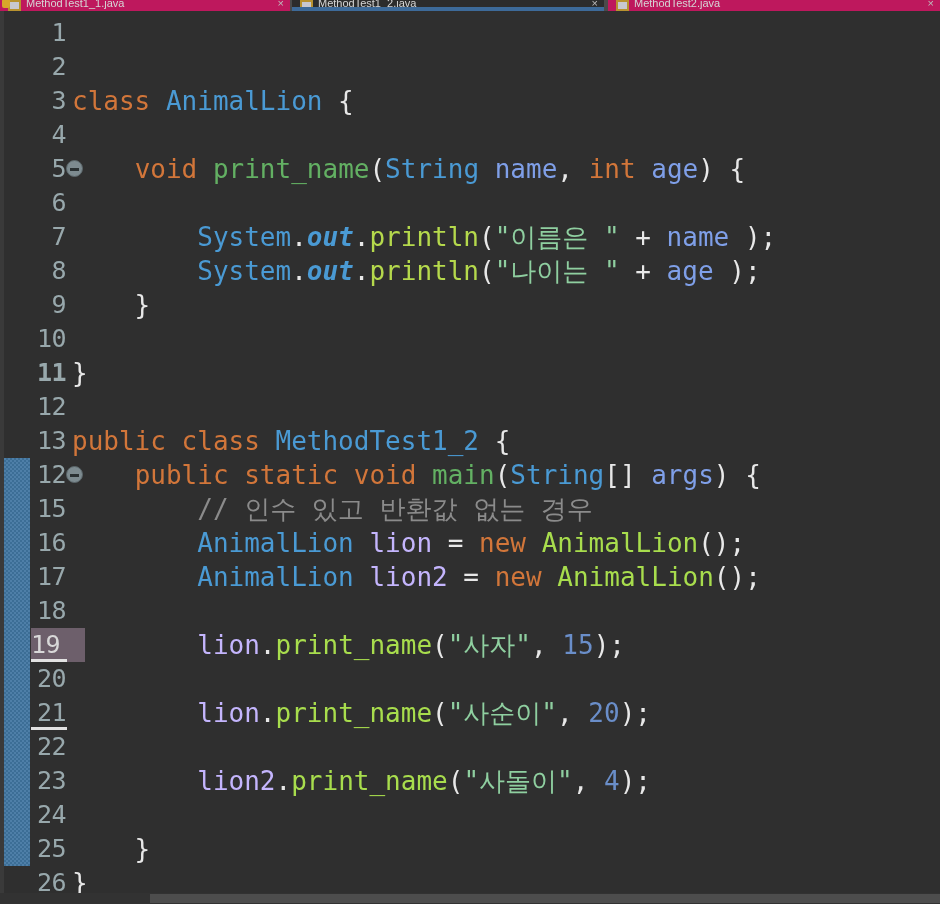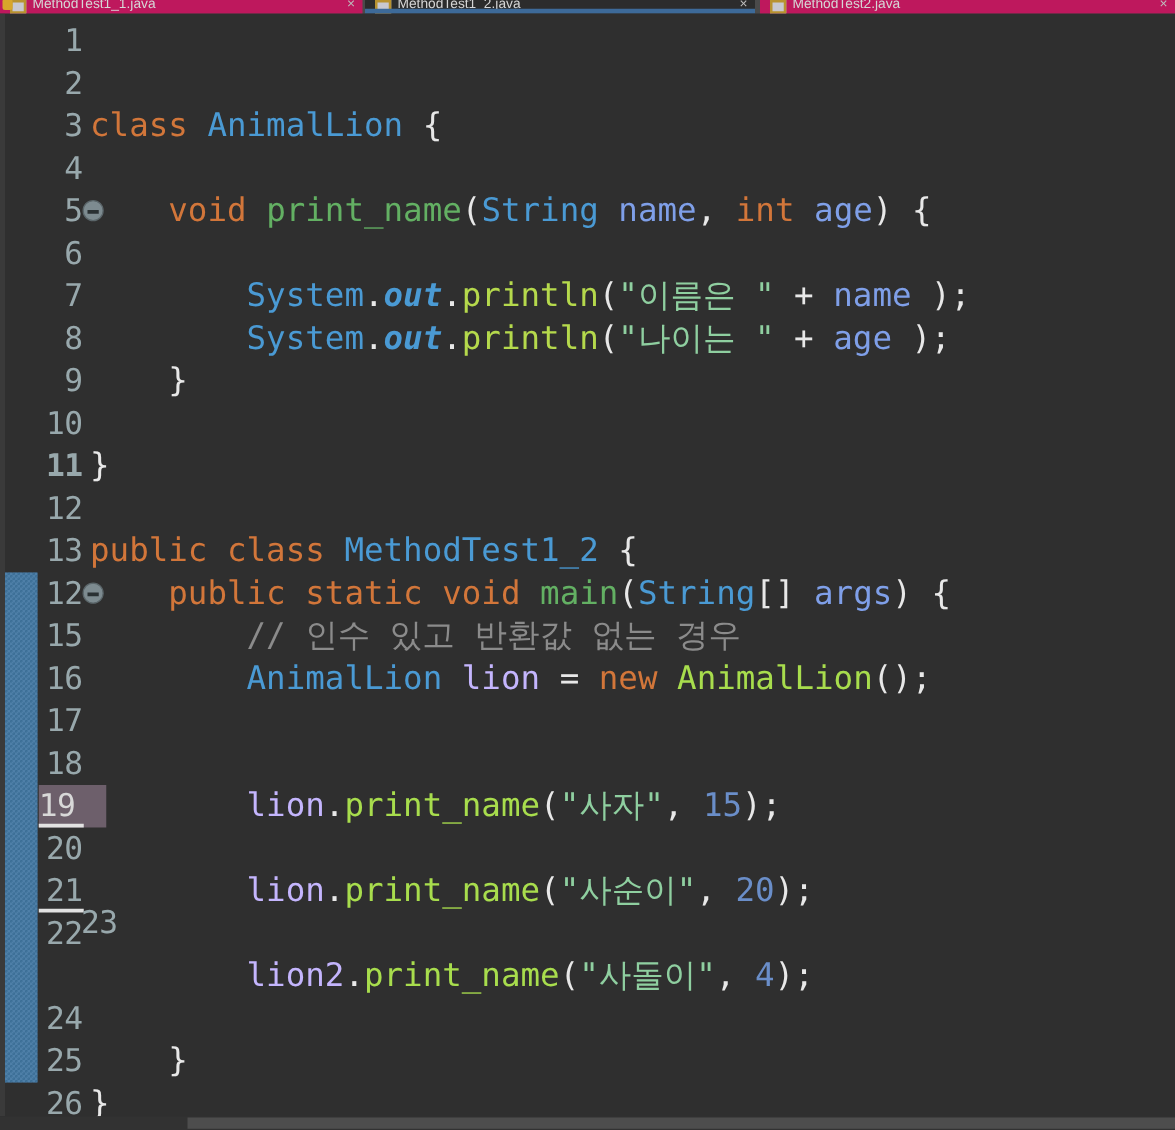--- a/index.html
+++ b/index.html
@@ -253,41 +253,42 @@
         <div class="ln" style="top: 481px;">15</div>
         <div class="ln" style="top: 515px;">16</div>
         <div class="ln" style="top: 549px;">17</div>
         <div class="ln" style="top: 583px;">18</div>
         <div class="ln current" style="top: 617px; left: 31px; width: 54px; text-align: left;">19</div>
         <div class="ln-rule" style="top: 648px;"></div>
         <div class="ln" style="top: 651px;">20</div>
         <div class="ln" style="top: 685px;">21</div>
         <div class="ln-rule" style="top: 716px;"></div>
         <div class="ln" style="top: 719px;">22</div>
-        <div class="ln" style="top: 710px; padding-left: 28px;">23</div>
+        <div class="ln" style="top: 753px;">23</div>
         <div class="ln" style="top: 787px;">24</div>
         <div class="ln" style="top: 821px;">25</div>
         <div class="ln" style="top: 855px;">26</div>
       </div>
     <div id="code-lines">
         <div class="code-line" style="top: 39px;"></div>
         <div class="code-line" style="top: 73px;"><span class="t-kw">class </span><span class="t-type">AnimalLion</span><span class="t-pl"> {</span></div>
         <div class="code-line" style="top: 107px;"></div>
         <div class="code-line" style="top: 141px;"><span class="t-pl">    </span><span class="t-kw">void </span><span class="t-fn">print_name</span><span class="t-pl">(</span><span class="t-type">String</span><span class="t-pl"> </span><span class="t-var">name</span><span class="t-pl">, </span><span class="t-kw">int</span><span class="t-pl"> </span><span class="t-var">age</span><span class="t-pl">) {</span></div>
         <div class="code-line" style="top: 175px;"></div>
         <div class="code-line" style="top: 209px;"><span class="t-pl">        </span><span class="t-type">System</span><span class="t-pl">.</span><span class="t-stat">out</span><span class="t-pl">.</span><span class="t-call">println</span><span class="t-pl">(</span><span class="t-str">"이름은 "</span><span class="t-pl"> + </span><span class="t-var">name</span><span class="t-pl"> );</span></div>
         <div class="code-line" style="top: 243px;"><span class="t-pl">        </span><span class="t-type">System</span><span class="t-pl">.</span><span class="t-stat">out</span><span class="t-pl">.</span><span class="t-call">println</span><span class="t-pl">(</span><span class="t-str">"나이는 "</span><span class="t-pl"> + </span><span class="t-var">age</span><span class="t-pl"> );</span></div>
         <div class="code-line" style="top: 277px;"><span class="t-pl">    }</span></div>
         <div class="code-line" style="top: 311px;"></div>
         <div class="code-line" style="top: 345px;"><span class="t-pl">}</span></div>
         <div class="code-line" style="top: 379px;"></div>
         <div class="code-line" style="top: 413px;"><span class="t-kw">public class </span><span class="t-type">MethodTest1_2</span><span class="t-pl"> {</span></div>
         <div class="code-line" style="top: 447px;"><span class="t-pl">    </span><span class="t-kw">public static void </span><span class="t-fn">main</span><span class="t-pl">(</span><span class="t-type">String</span><span class="t-pl">[] </span><span class="t-var">args</span><span class="t-pl">) {</span></div>
         <div class="code-line" style="top: 481px;"><span class="t-pl">        </span><span class="t-cmt">// 인수 있고 반환값 없는 경우</span></div>
         <div class="code-line" style="top: 515px;"><span class="t-pl">        </span><span class="t-type">AnimalLion</span><span class="t-pl"> </span><span class="t-field">lion</span><span class="t-pl"> = </span><span class="t-kw">new </span><span class="t-ctor">AnimalLion</span><span class="t-pl">();</span></div>
+        <div class="code-line" style="top: 549px;"><span class="t-pl">        </span><span class="t-type">AnimalLion</span><span class="t-pl"> </span><span class="t-field">lion2</span><span class="t-pl"> = </span><span class="t-kw">new </span><span class="t-ctor">AnimalLion</span><span class="t-pl">();</span></div>
         <div class="code-line" style="top: 583px;"></div>
         <div class="code-line" style="top: 617px;"><span class="t-pl">        </span><span class="t-field">lion</span><span class="t-pl">.</span><span class="t-ctor">print_name</span><span class="t-pl">(</span><span class="t-str">"사자"</span><span class="t-pl">, </span><span class="t-num">15</span><span class="t-pl">);</span></div>
         <div class="code-line" style="top: 651px;"></div>
         <div class="code-line" style="top: 685px;"><span class="t-pl">        </span><span class="t-field">lion</span><span class="t-pl">.</span><span class="t-ctor">print_name</span><span class="t-pl">(</span><span class="t-str">"사순이"</span><span class="t-pl">, </span><span class="t-num">20</span><span class="t-pl">);</span></div>
         <div class="code-line" style="top: 719px;"></div>
         <div class="code-line" style="top: 753px;"><span class="t-pl">        </span><span class="t-field">lion2</span><span class="t-pl">.</span><span class="t-ctor">print_name</span><span class="t-pl">(</span><span class="t-str">"사돌이"</span><span class="t-pl">, </span><span class="t-num">4</span><span class="t-pl">);</span></div>
         <div class="code-line" style="top: 787px;"></div>
         <div class="code-line" style="top: 821px;"><span class="t-pl">    }</span></div>
         <div class="code-line" style="top: 855px;"><span class="t-pl">}</span></div>
       </div>

